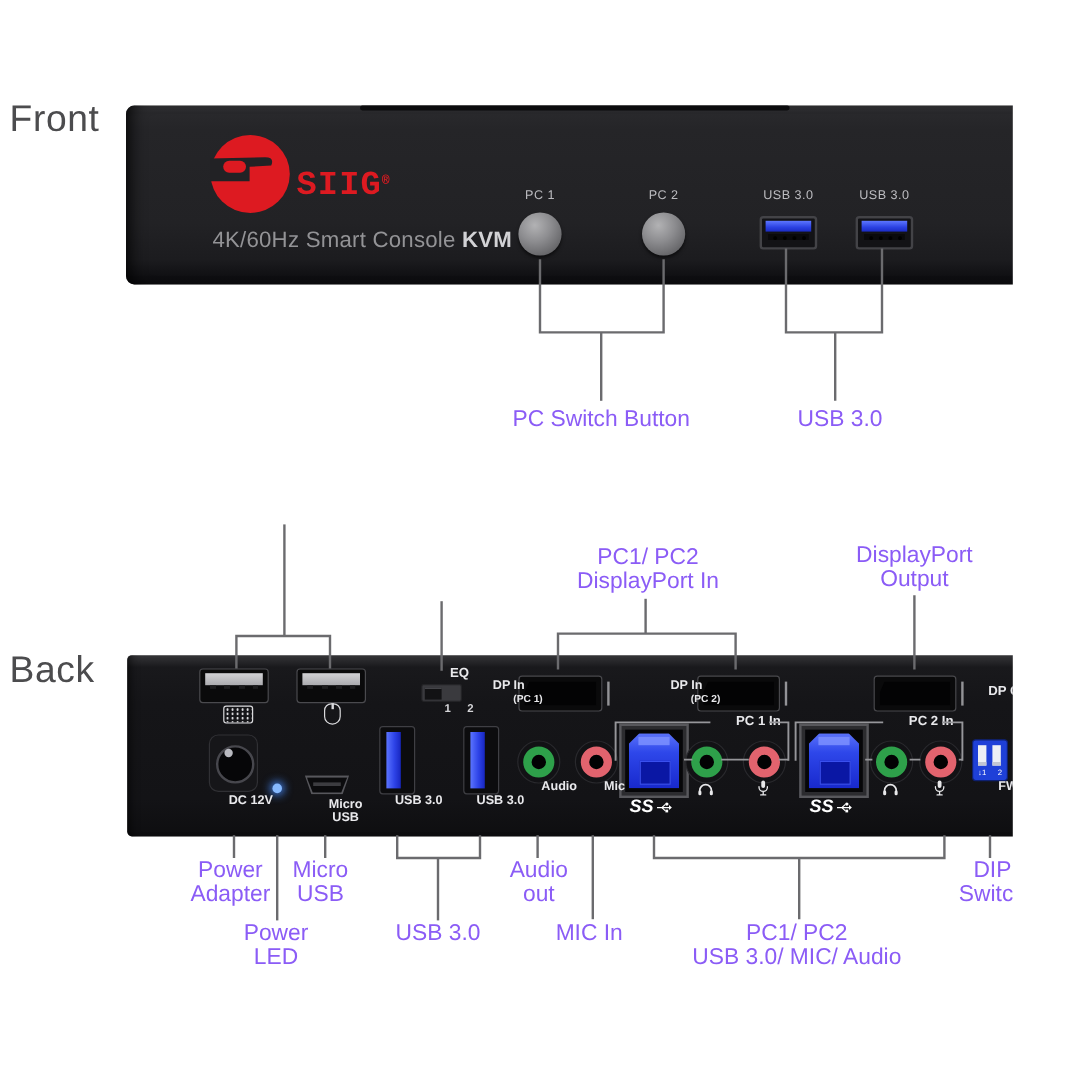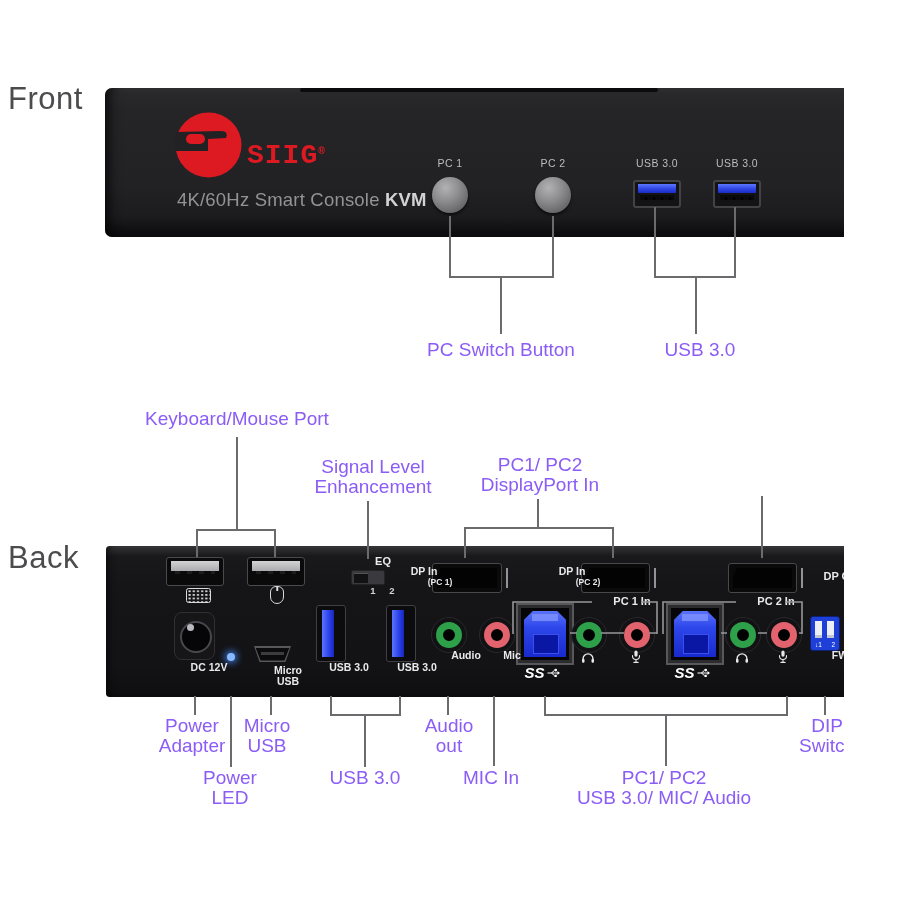--- a/index.html
+++ b/index.html
@@ -121,28 +121,27 @@
       <div class="dots"></div>
     </div>
   <div class="usbf" style="left:713px;top:180px;">
       <div class="tongue"></div>
       <div class="dots"></div>
     </div>
 
   <div class="co" style="left:501px;top:340px;">PC Switch Button</div>
   <div class="co" style="left:700px;top:340px;">USB 3.0</div>
 
-  <div class="co" style="left:237px;top:409px;">Keyboard/Mouse Port</div>
-  <div class="co" style="left:373px;top:457px;">
-    <div>Signal Level</div>
-    <div>Enhancement</div>
-  </div>
   <div class="co" style="left:540px;top:455px;">
     <div>PC1/ PC2</div>
     <div>DisplayPort In</div>
+  </div>
+  <div class="co" style="left:762px;top:453px;">
+    <div>DisplayPort</div>
+    <div>Output</div>
   </div>
 
   <div class="sec-label" style="left:8px;top:540px;text-align:center;">Back</div>
 
   <div class="back-panel"></div>
 
   <div class="usbw" style="left:166px;top:557px;">
       <div class="tongue"></div>
       <div class="pins"></div>
     </div>

